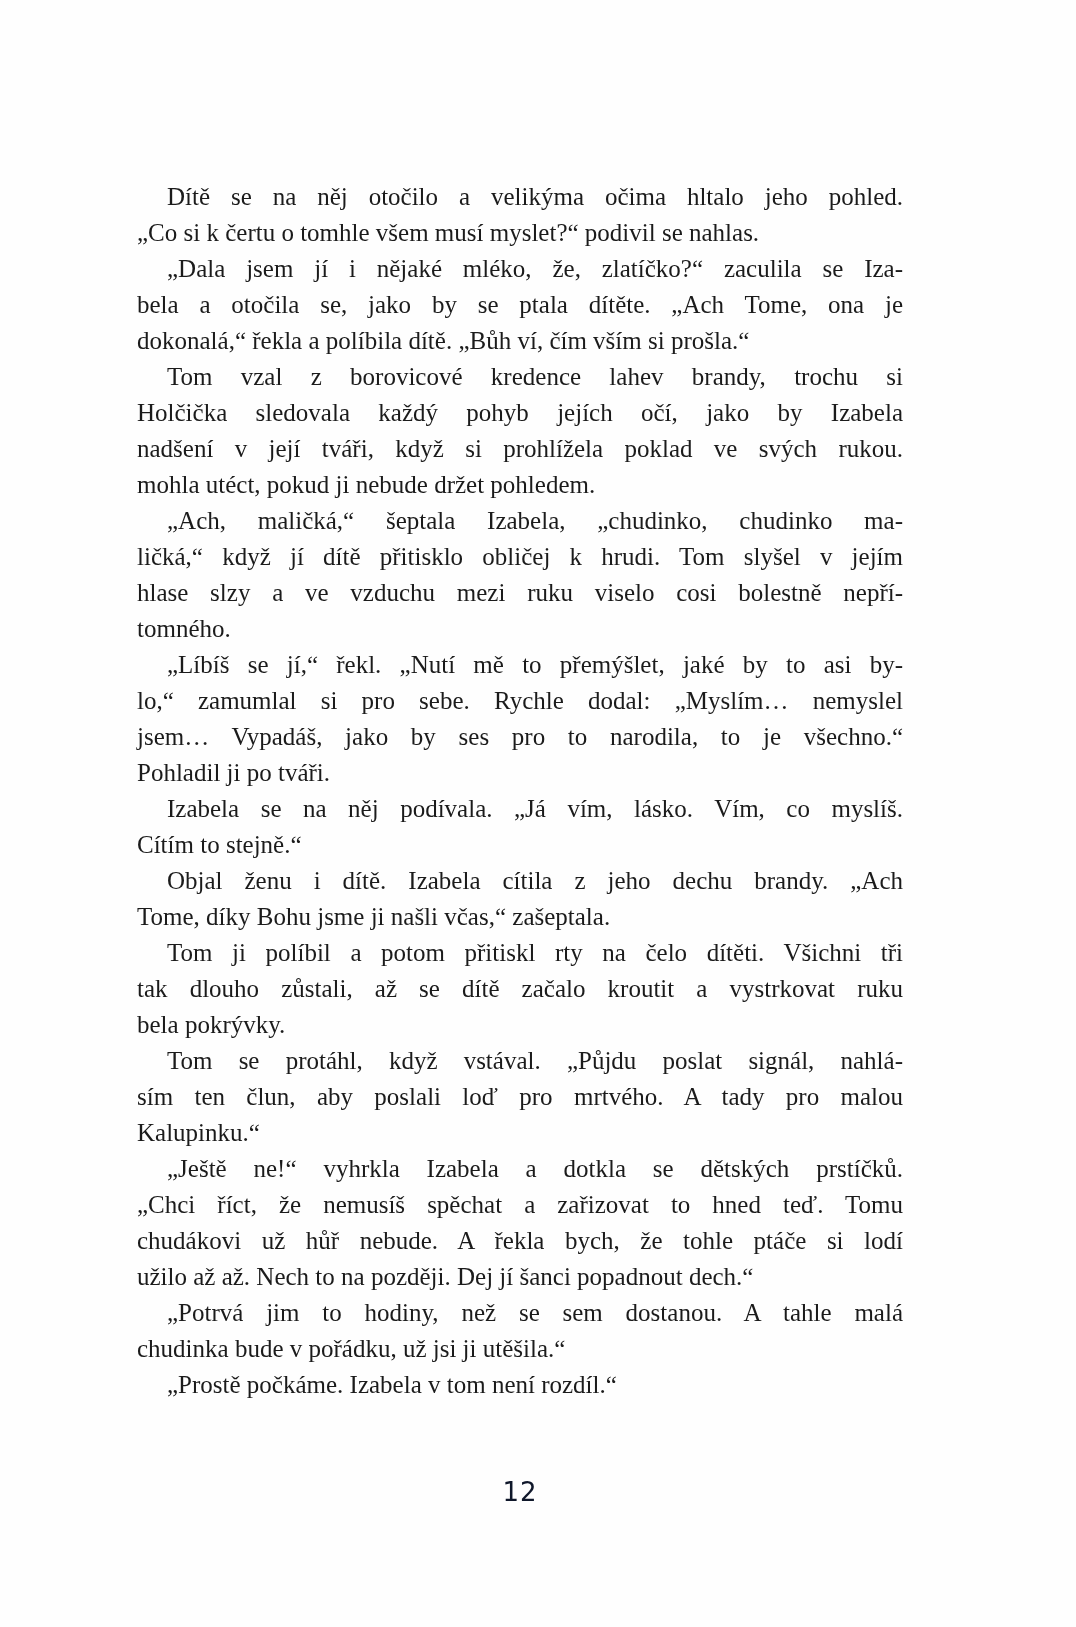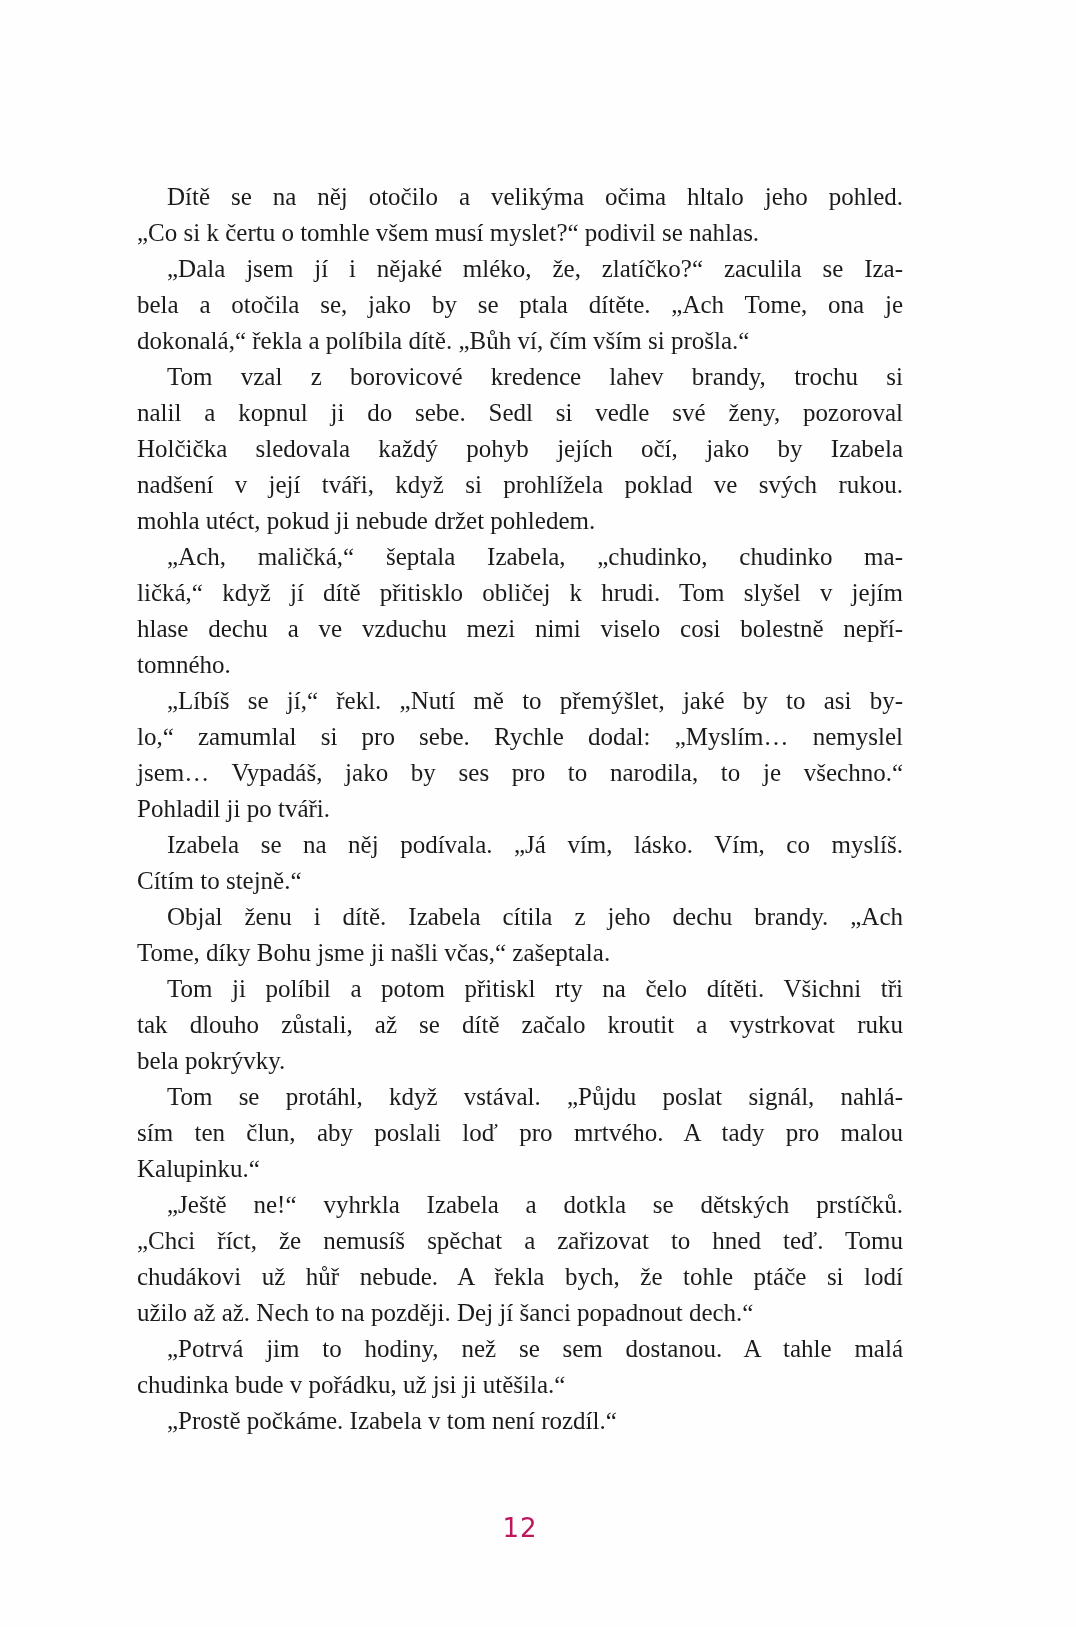--- a/index.html
+++ b/index.html
@@ -55,27 +55,26 @@
 <body style="background: rgb(254, 254, 254);">
 
 <div class="page">
   <div class="text-block" id="text-block" style="color: rgb(27, 27, 27);">
       <div class="line para-first">Dítě se na něj otočilo a velikýma očima hltalo jeho pohled.</div>
       <div class="line para-last">„Co si k čertu o tomhle všem musí myslet?“ podivil se nahlas.</div>
       <div class="line para-first">„Dala jsem jí i nějaké mléko, že, zlatíčko?“ zaculila se Iza-</div>
       <div class="line">bela a otočila se, jako by se ptala dítěte. „Ach Tome, ona je</div>
       <div class="line para-last">dokonalá,“ řekla a políbila dítě. „Bůh ví, čím vším si prošla.“</div>
       <div class="line para-first">Tom vzal z borovicové kredence lahev brandy, trochu si</div>
-      <div class="line">nalil a kopnul ji do sebe. Sedl si vedle své ženy, pozoroval</div>
       <div class="line">Holčička sledovala každý pohyb jejích očí, jako by Izabela</div>
       <div class="line">nadšení v její tváři, když si prohlížela poklad ve svých rukou.</div>
       <div class="line para-last">mohla utéct, pokud ji nebude držet pohledem.</div>
       <div class="line para-first">„Ach, maličká,“ šeptala Izabela, „chudinko, chudinko ma-</div>
       <div class="line">ličká,“ když jí dítě přitisklo obličej k hrudi. Tom slyšel v jejím</div>
-      <div class="line">hlase dechu a ve vzduchu mezi nimi viselo cosi bolestně nepří-</div>
+      <div class="line">hlase slzy a ve vzduchu mezi ruku viselo cosi bolestně nepří-</div>
       <div class="line para-last">tomného.</div>
       <div class="line para-first">„Líbíš se jí,“ řekl. „Nutí mě to přemýšlet, jaké by to asi by-</div>
       <div class="line">lo,“ zamumlal si pro sebe. Rychle dodal: „Myslím… nemyslel</div>
       <div class="line">jsem… Vypadáš, jako by ses pro to narodila, to je všechno.“</div>
       <div class="line para-last">Pohladil ji po tváři.</div>
       <div class="line para-first">Izabela se na něj podívala. „Já vím, lásko. Vím, co myslíš.</div>
       <div class="line para-last">Cítím to stejně.“</div>
       <div class="line para-first">Objal ženu i dítě. Izabela cítila z jeho dechu brandy. „Ach</div>
       <div class="line para-last">Tome, díky Bohu jsme ji našli včas,“ zašeptala.</div>
       <div class="line para-first">Tom ji políbil a potom přitiskl rty na čelo dítěti. Všichni tři</div>
@@ -85,14 +84,14 @@
       <div class="line">sím ten člun, aby poslali loď pro mrtvého. A tady pro malou</div>
       <div class="line para-last">Kalupinku.“</div>
       <div class="line para-first">„Ještě ne!“ vyhrkla Izabela a dotkla se dětských prstíčků.</div>
       <div class="line">„Chci říct, že nemusíš spěchat a zařizovat to hned teď. Tomu</div>
       <div class="line">chudákovi už hůř nebude. A řekla bych, že tohle ptáče si lodí</div>
       <div class="line para-last">užilo až až. Nech to na později. Dej jí šanci popadnout dech.“</div>
       <div class="line para-first">„Potrvá jim to hodiny, než se sem dostanou. A tahle malá</div>
       <div class="line para-last">chudinka bude v pořádku, už jsi ji utěšila.“</div>
       <div class="line para-first para-last">„Prostě počkáme. Izabela v tom není rozdíl.“</div>
     </div>
-  <div class="folio" style="color: #be185d;">12</div>
+  <div class="folio" style="color: #0f172a;">12</div>
 </div>
 
 </body></html>

